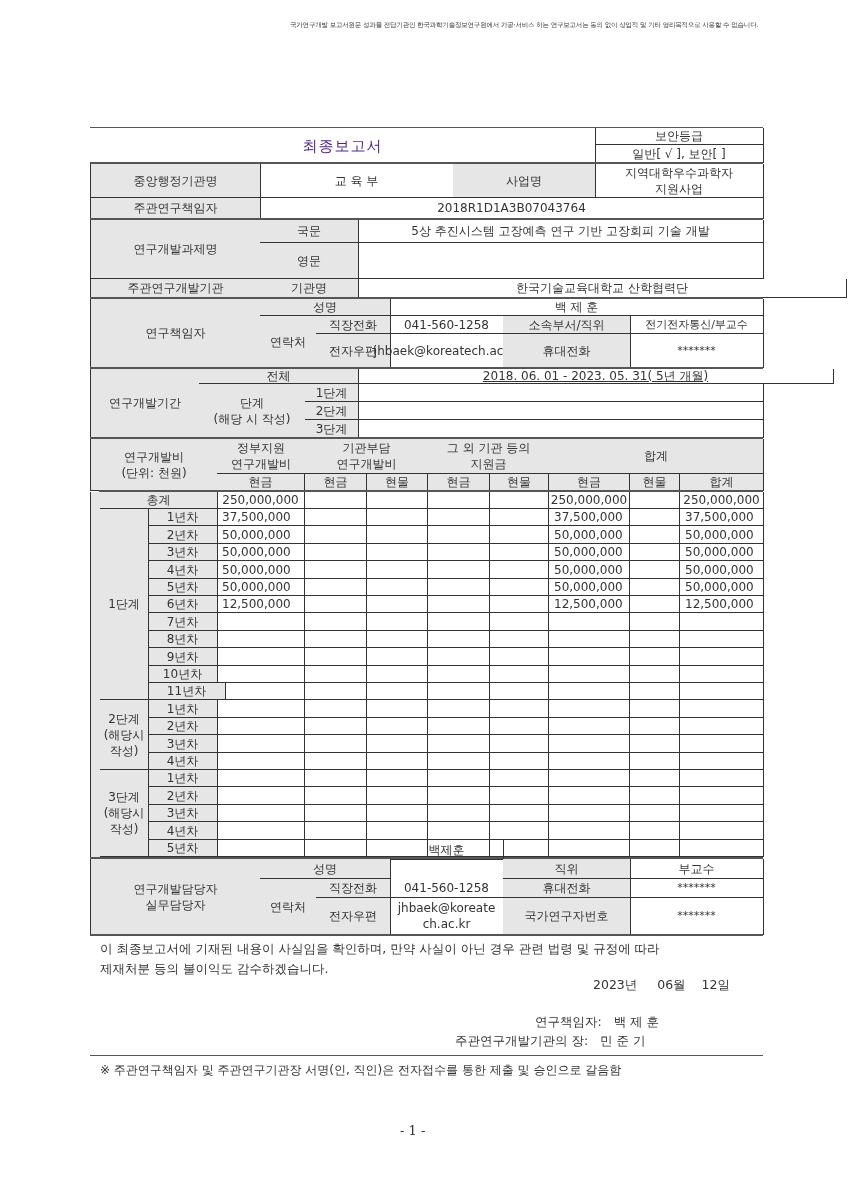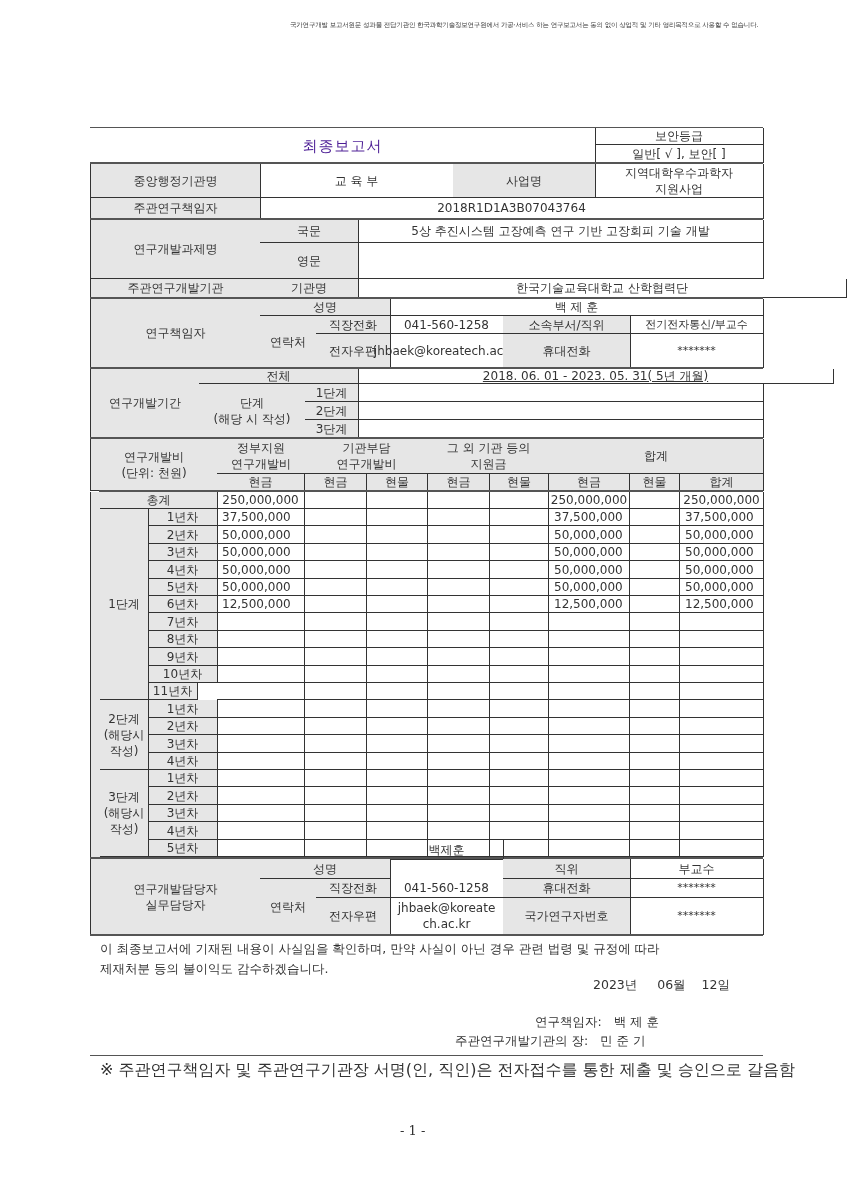--- a/index.html
+++ b/index.html
@@ -196,21 +196,21 @@
     <div class="cell l" style="left: 680px; top: 648px; width: 84px; height: 18px;"></div>
     <div class="cell g" style="left: 148px; top: 666px; width: 70px; height: 17px;">10년차</div>
     <div class="cell l" style="left: 217px; top: 666px; width: 88px; height: 17px;"></div>
     <div class="cell" style="left: 305px; top: 666px; width: 62px; height: 17px;"></div>
     <div class="cell" style="left: 367px; top: 666px; width: 61px; height: 17px;"></div>
     <div class="cell" style="left: 428px; top: 666px; width: 62px; height: 17px;"></div>
     <div class="cell" style="left: 490px; top: 666px; width: 59px; height: 17px;"></div>
     <div class="cell l" style="left: 549px; top: 666px; width: 81px; height: 17px;"></div>
     <div class="cell" style="left: 630px; top: 666px; width: 50px; height: 17px;"></div>
     <div class="cell l" style="left: 680px; top: 666px; width: 84px; height: 17px;"></div>
-    <div class="cell g" style="left: 148px; top: 683px; width: 50px; height: 17px;">11년차</div>
+    <div class="cell g" style="left: 148px; top: 683px; width: 78px; height: 17px;">11년차</div>
     <div class="cell l" style="left: 217px; top: 683px; width: 88px; height: 17px;"></div>
     <div class="cell" style="left: 305px; top: 683px; width: 62px; height: 17px;"></div>
     <div class="cell" style="left: 367px; top: 683px; width: 61px; height: 17px;"></div>
     <div class="cell" style="left: 428px; top: 683px; width: 62px; height: 17px;"></div>
     <div class="cell" style="left: 490px; top: 683px; width: 59px; height: 17px;"></div>
     <div class="cell l" style="left: 549px; top: 683px; width: 81px; height: 17px;"></div>
     <div class="cell" style="left: 630px; top: 683px; width: 50px; height: 17px;"></div>
     <div class="cell l" style="left: 680px; top: 683px; width: 84px; height: 17px;"></div>
     <div class="cell g" style="left: 99px; top: 509px; width: 50px; height: 191px; border-left: 1px solid rgb(51, 51, 51);">1단계</div>
     <div class="cell g" style="left: 148px; top: 700px; width: 70px; height: 18px;">1년차</div>
@@ -328,14 +328,14 @@
     <div class="cell small" style="left: 630px; top: 898px; width: 134px; height: 37px;">*******</div>
     <div class="thickline" style="left: 90px; top: 934px; width: 673px; height: 2px;"></div>
   </div>
 
 <div class="para" style="left:100px;top:939px;">이 최종보고서에 기재된 내용이 사실임을 확인하며, 만약 사실이 아닌 경우 관련 법령 및 규정에 따라</div>
 <div class="para" style="left:100px;top:959px;">제재처분 등의 불이익도 감수하겠습니다.</div>
 <div class="para" style="left:593px;top:975px;white-space:pre;">2023년     06월    12일</div>
 <div class="para" style="left:535px;top:1012px;white-space:pre;">연구책임자:   백 제 훈</div>
 <div class="para" style="left:455px;top:1031px;white-space:pre;">주관연구개발기관의 장:   민 준 기</div>
 <div class="thickline" style="left:90px;top:1055px;width:673px;height:1px;"></div>
-<div class="para" style="left:100px;top:1060px;font-size:16px;">※ 주관연구책임자 및 주관연구기관장 서명(인, 직인)은 전자접수를 통한 제출 및 승인으로 갈음함</div>
+<div class="para" style="left:100px;top:1060px;font-size:12px;">※ 주관연구책임자 및 주관연구기관장 서명(인, 직인)은 전자접수를 통한 제출 및 승인으로 갈음함</div>
 <div class="pageno">- 1 -</div>
 
 </body></html>

